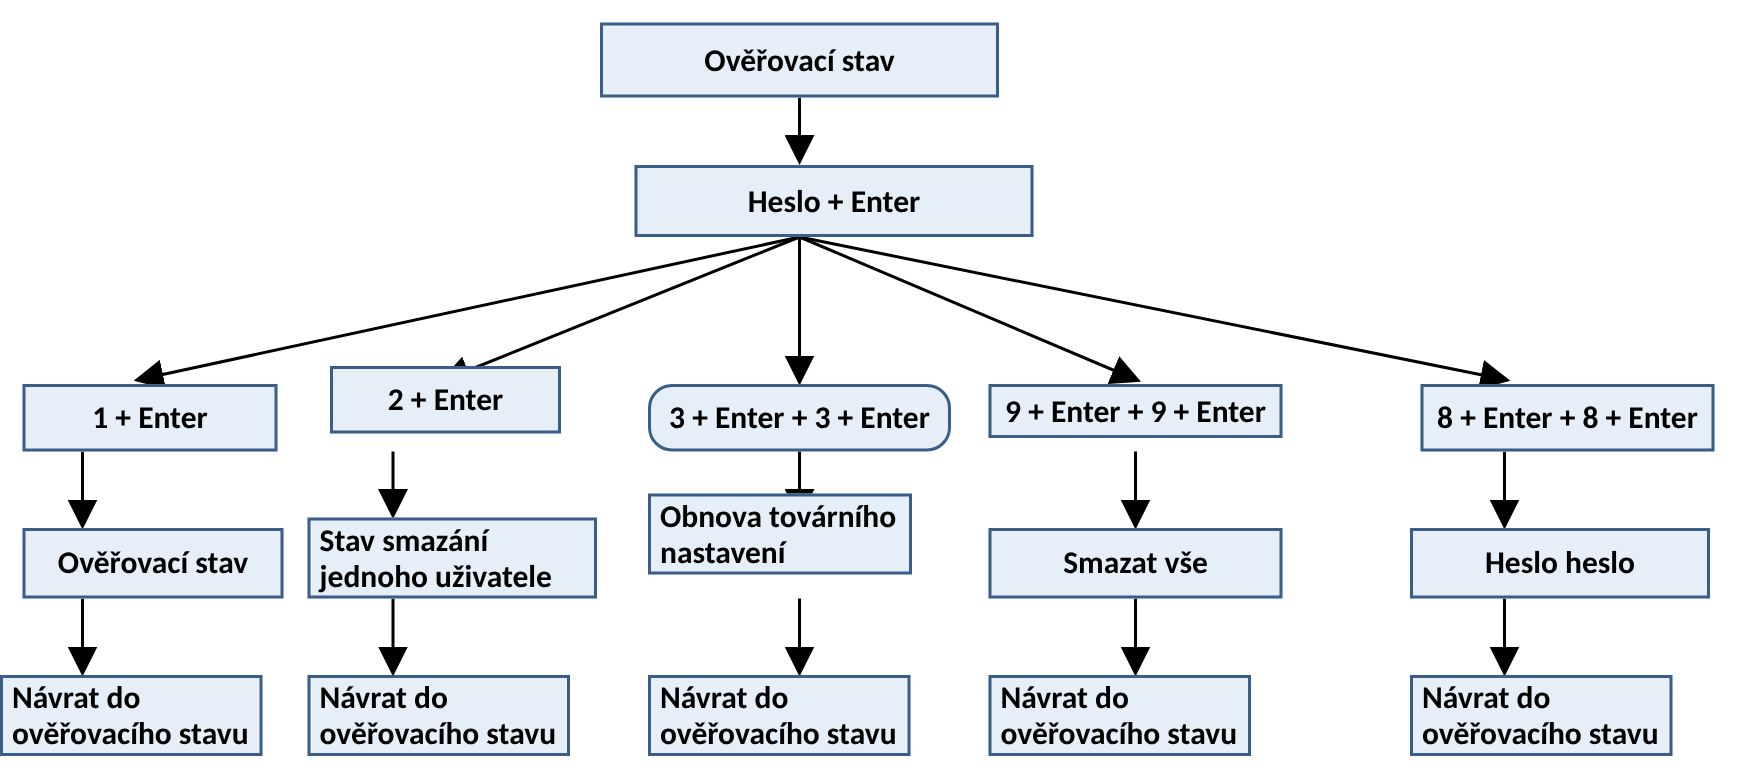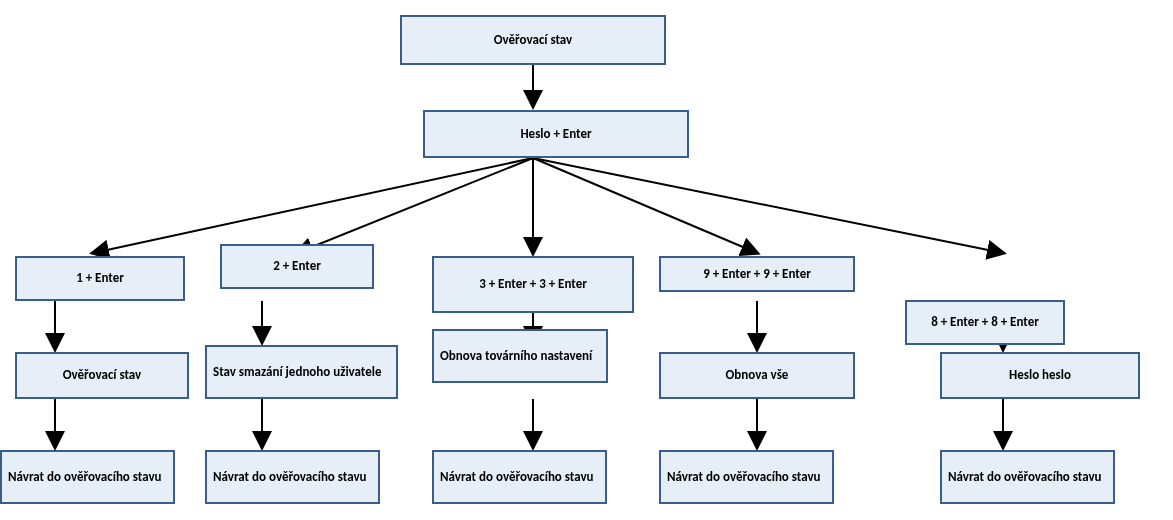--- a/index.html
+++ b/index.html
@@ -22,21 +22,21 @@
     width: 1173px;
     height: 520px;
     pointer-events: none;
   }
   .node {
     position: absolute;
     box-sizing: border-box;
     border: 2px solid #3a5d8a;
     background: #e6eef7;
     color: #000;
-    font-size: 13px;
+    font-size: 21px;
     line-height: 1.15;
     font-weight: 700;
     display: flex;
     align-items: center;
     justify-content: center;
     text-align: center;
     padding: 16px 6px;
   }
   .node.left {
     justify-content: flex-start;
@@ -82,28 +82,28 @@
     <line x1="1003" y1="301" x2="1003" y2="349" stroke="#000" stroke-width="2" marker-end="url(#arrowhead)"></line>
     <line x1="1003" y1="399" x2="1003" y2="447" stroke="#000" stroke-width="2" marker-end="url(#arrowhead)"></line>
   </svg>
 
   <div class="node" style="left:400px; top:15px; width:266px; height:50px;">Ověřovací stav</div>
 
   <div class="node" style="left:423px; top:110px; width:266px; height:48px;">Heslo + Enter</div>
 
   <div class="node" style="left:15px;  top:256px; width:170px; height:45px;">1 + Enter</div>
   <div class="node" style="left:220px; top:244px; width:154px; height:45px;">2 + Enter</div>
-  <div class="node" style="left:432px; top:256px; width:202px; height:57px;">3 + Enter + 3 + Enter</div>
+  <div class="node" style="left:432px; top:256px; width:202px; height:45px;border-radius:16px;">3 + Enter + 3 + Enter</div>
   <div class="node" style="left:659px; top:256px; width:196px; height:33px;">9 + Enter + 9 + Enter</div>
-  <div class="node" style="left:905px; top:256px; width:160px; height:45px;margin-top:44px;">8 + Enter + 8 + Enter</div>
+  <div class="node" style="left:947px; top:256px; width:196px; height:45px;">8 + Enter + 8 + Enter</div>
 
   <div class="node" style="left:15px;  top:352px; width:174px; height:47px;">Ověřovací stav</div>
   <div class="node left" style="left:205px; top:345px; width:193px; height:54px;">Stav smazání jednoho uživatele</div>
   <div class="node left" style="left:432px; top:329px; width:176px; height:54px;">Obnova továrního nastavení</div>
-  <div class="node" style="left:659px; top:352px; width:196px; height:47px;">Obnova vše</div>
+  <div class="node" style="left:659px; top:352px; width:196px; height:47px;">Smazat vše</div>
   <div class="node" style="left:940px; top:352px; width:200px; height:47px;">Heslo heslo</div>
 
   <div class="node left" style="left:0px;   top:450px; width:175px; height:54px;">Návrat do ověřovacího stavu</div>
   <div class="node left" style="left:205px; top:450px; width:175px; height:54px;">Návrat do ověřovacího stavu</div>
   <div class="node left" style="left:432px; top:450px; width:175px; height:54px;">Návrat do ověřovacího stavu</div>
   <div class="node left" style="left:659px; top:450px; width:175px; height:54px;">Návrat do ověřovacího stavu</div>
   <div class="node left" style="left:940px; top:450px; width:175px; height:54px;">Návrat do ověřovacího stavu</div>
 
 </div>
 

